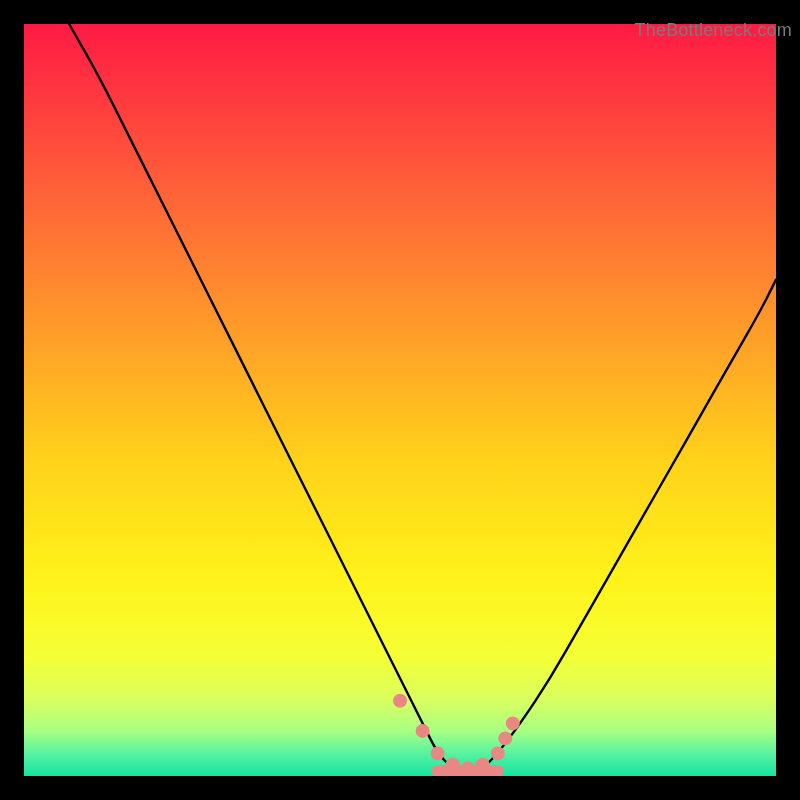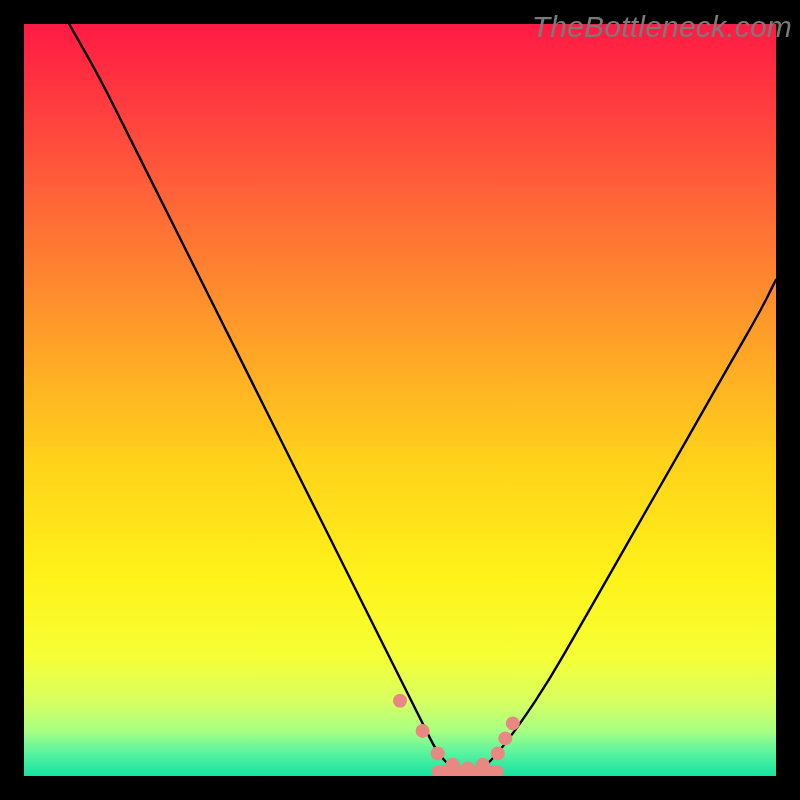--- a/index.html
+++ b/index.html
@@ -21,28 +21,27 @@
   }
   .plot {
     position: absolute;
     left: 0;
     top: 0;
     width: 752px;
     height: 752px;
   }
   .watermark {
     position: absolute;
-    top: 10px;
+    top: 20px;
     right: 8px;
     color: #7a7a7a;
-    font-size: 30px;
+    font-size: 18px;
     font-weight: 400;
     letter-spacing: 0.2px;
     user-select: none;
-    font-style: italic;
   }
 </style>
 </head>
 <body>
 
 <div class="frame">
   <svg class="plot" viewBox="0 0 752 752" preserveAspectRatio="none">
     <defs>
       <linearGradient id="bg-grad" x1="0" y1="0" x2="0" y2="1">
           <stop offset="0%" stop-color="#ff1a44"></stop>

